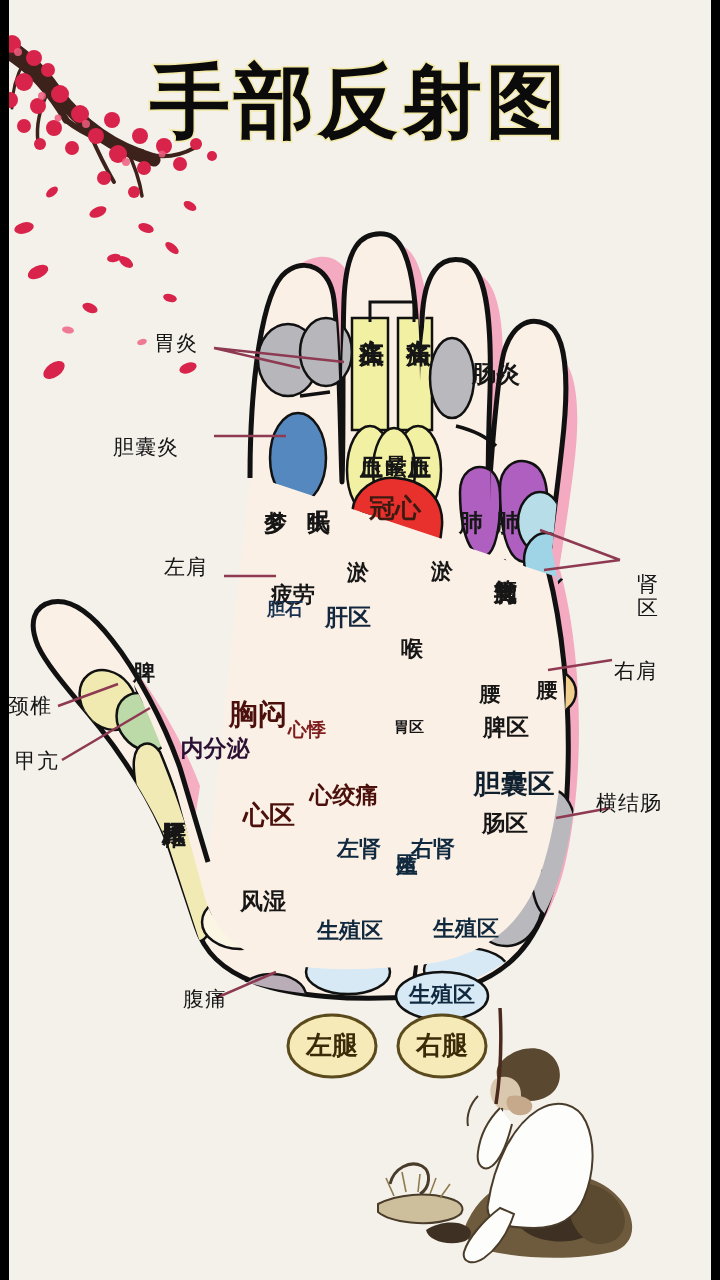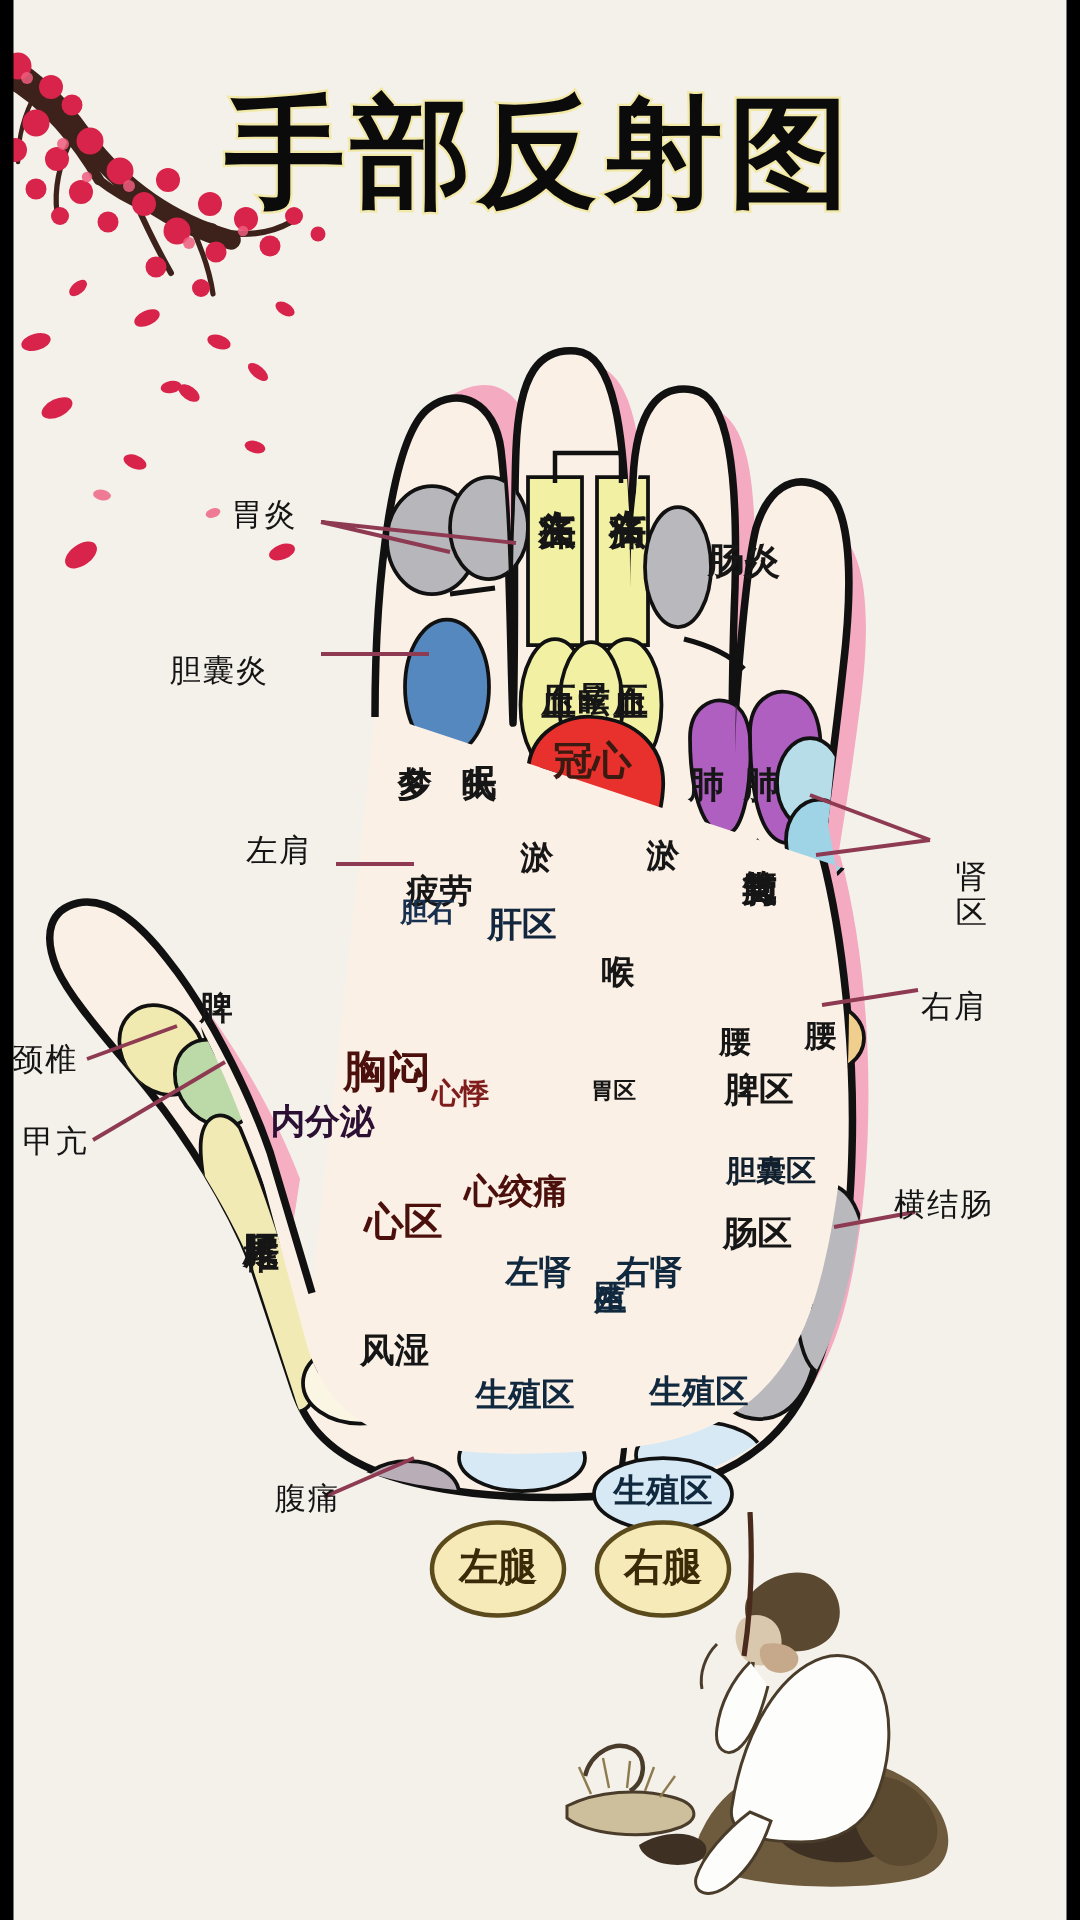--- a/index.html
+++ b/index.html
@@ -262,21 +262,21 @@
   <div class="ztxt" style="left:366px;top:720px;width:62px;font-size:15px;margin-left:12px;">胃区</div>
   <div class="ztxt" style="left:170px;top:737px;width:90px;font-size:23px;color:#2c1033;">内分泌</div>
   <div class="ztxt" style="left:227px;top:700px;width:62px;font-size:29px;color:#4b100b;">胸闷</div>
   <div class="ztxt" style="left:276px;top:720px;width:62px;font-size:19px;color:#7f1d1d;">心悸</div>
   <div class="ztxt" style="left:298px;top:772px;width:92px;font-size:23px;color:#4b100b;margin-top:12px;">心绞痛</div>
   <div class="ztxt" style="left:238px;top:802px;width:62px;font-size:26px;color:#4b100b;">心区</div>
   <div class="ztxt vert" style="left:158px;top:804px;width:28px;font-size:24px;">腰尾椎</div>
   <div class="ztxt" style="left:232px;top:890px;width:62px;font-size:23px;">风湿</div>
   <div class="ztxt" style="left:328px;top:838px;width:62px;font-size:22px;color:#10293f;">左肾</div>
   <div class="ztxt" style="left:402px;top:838px;width:62px;font-size:22px;color:#10293f;">右肾</div>
-  <div class="ztxt" style="left:468px;top:770px;width:92px;font-size:20px;color:#10202f;">胆囊区</div>
+  <div class="ztxt" style="left:468px;top:770px;width:92px;font-size:27px;color:#10202f;">胆囊区</div>
   <div class="ztxt" style="left:474px;top:812px;width:62px;font-size:23px;">肠区</div>
   <div class="ztxt vert" style="left:392px;top:838px;width:25px;font-size:21px;color:#10293f;">生殖区</div>
   <div class="ztxt" style="left:312px;top:920px;width:76px;font-size:22px;color:#10293f;">生殖区</div>
   <div class="ztxt" style="left:428px;top:918px;width:76px;font-size:22px;color:#10293f;">生殖区</div>
   <div class="ztxt" style="left:404px;top:984px;width:76px;font-size:22px;color:#10293f;">生殖区</div>
   <div class="ztxt" style="left:302px;top:1032px;width:60px;font-size:26px;color:#3b2a08;">左腿</div>
   <div class="ztxt" style="left:412px;top:1032px;width:60px;font-size:26px;color:#3b2a08;">右腿</div>
 
   <div class="callout" style="left:154px;top:332px;">胃炎</div>
   <div class="callout" style="left:113px;top:436px;">胆囊炎</div>

